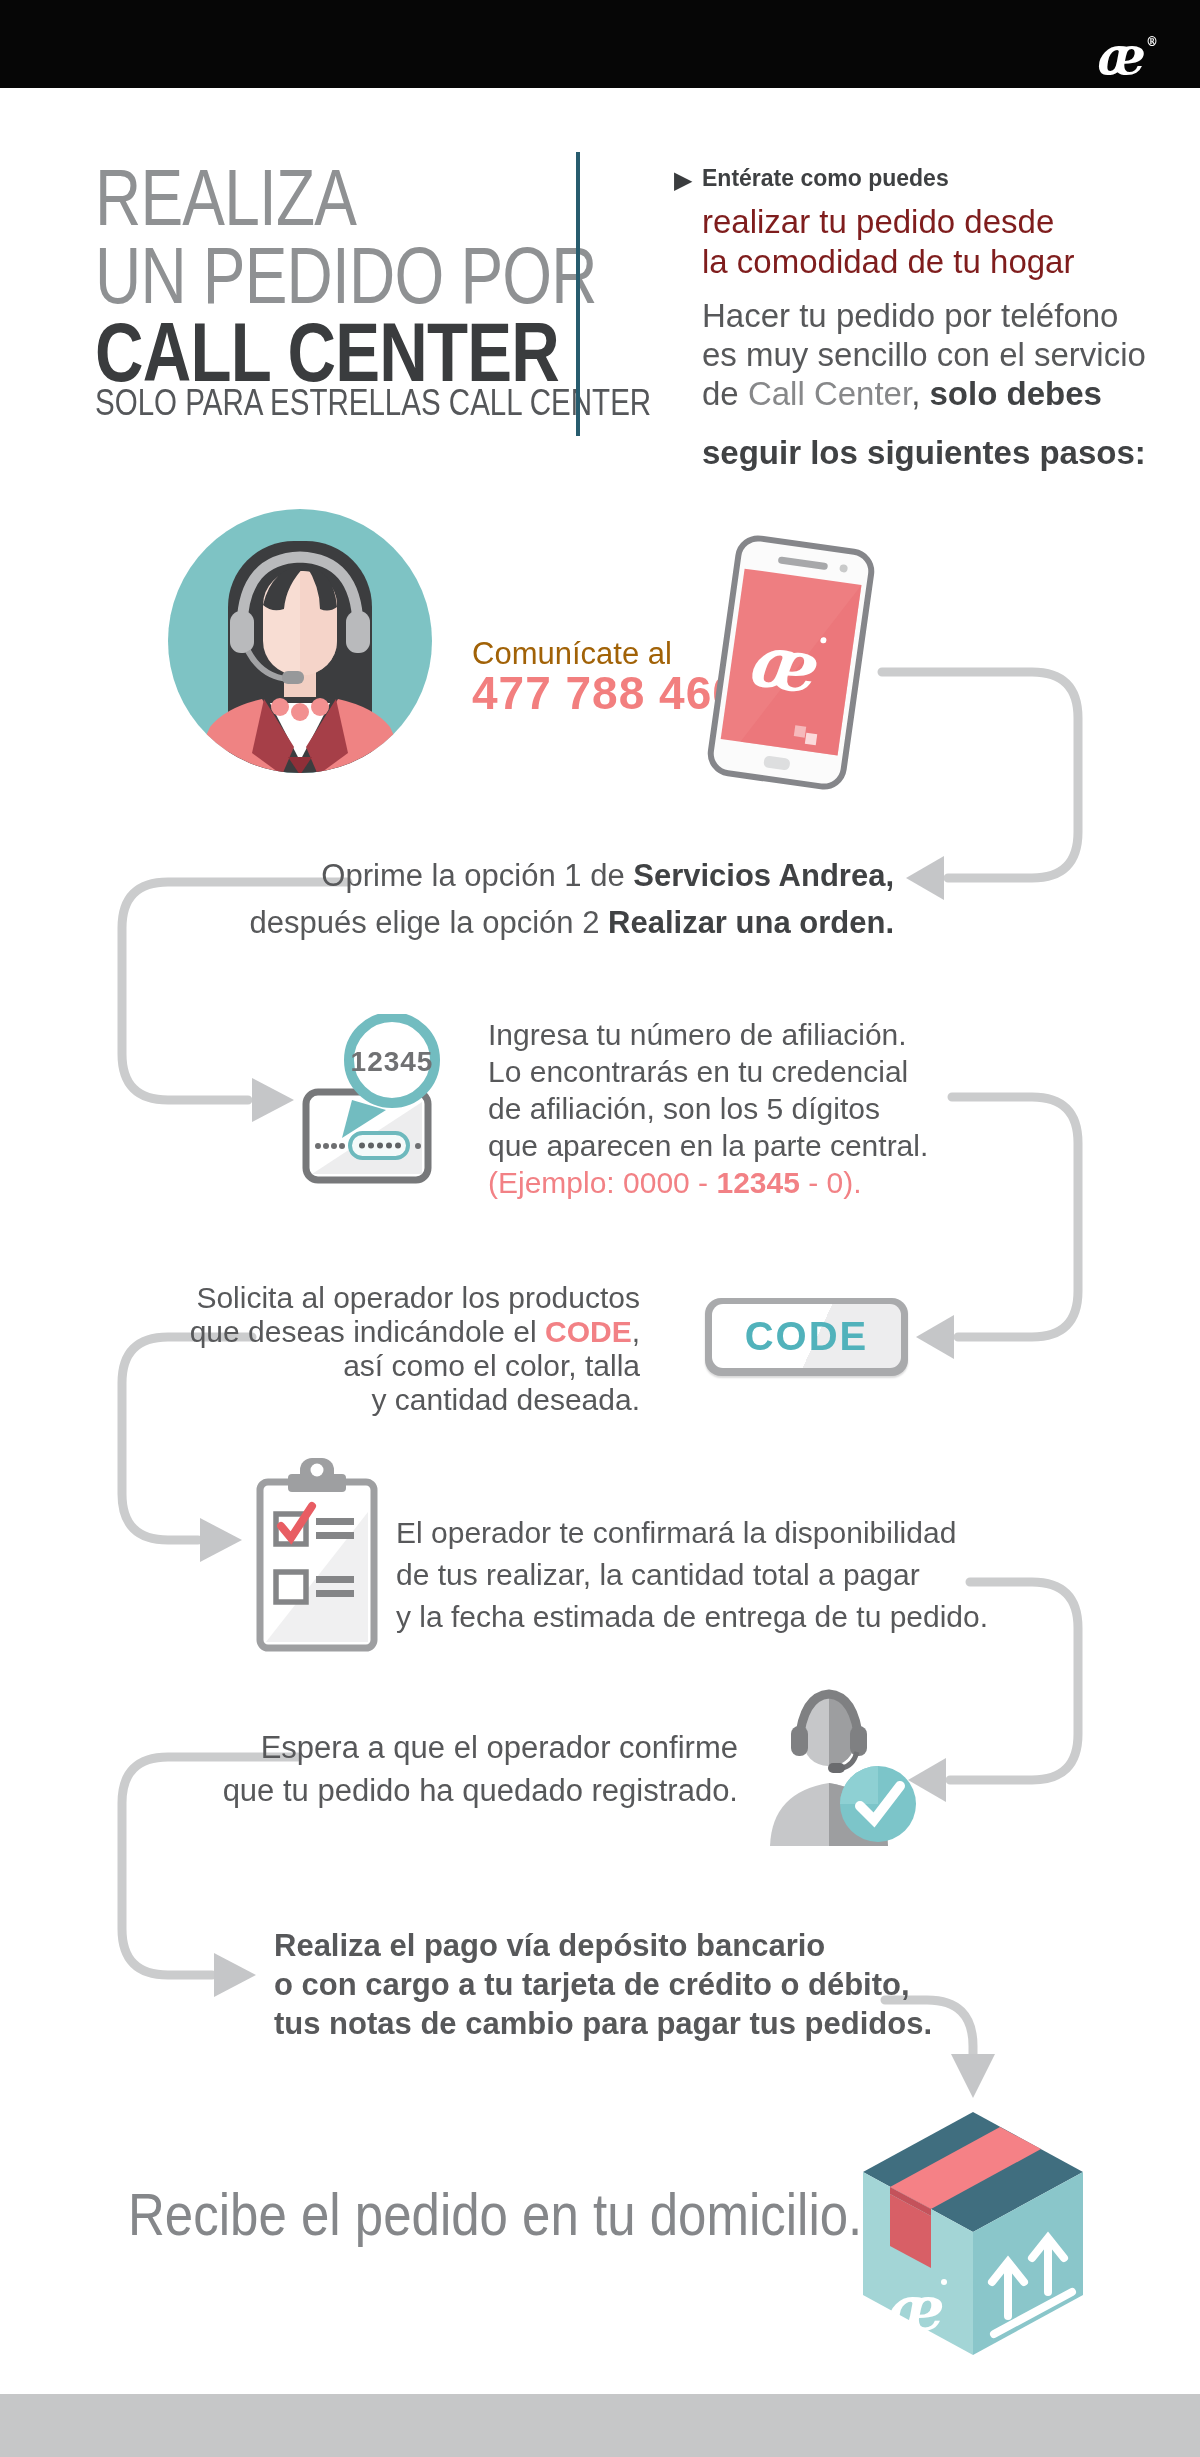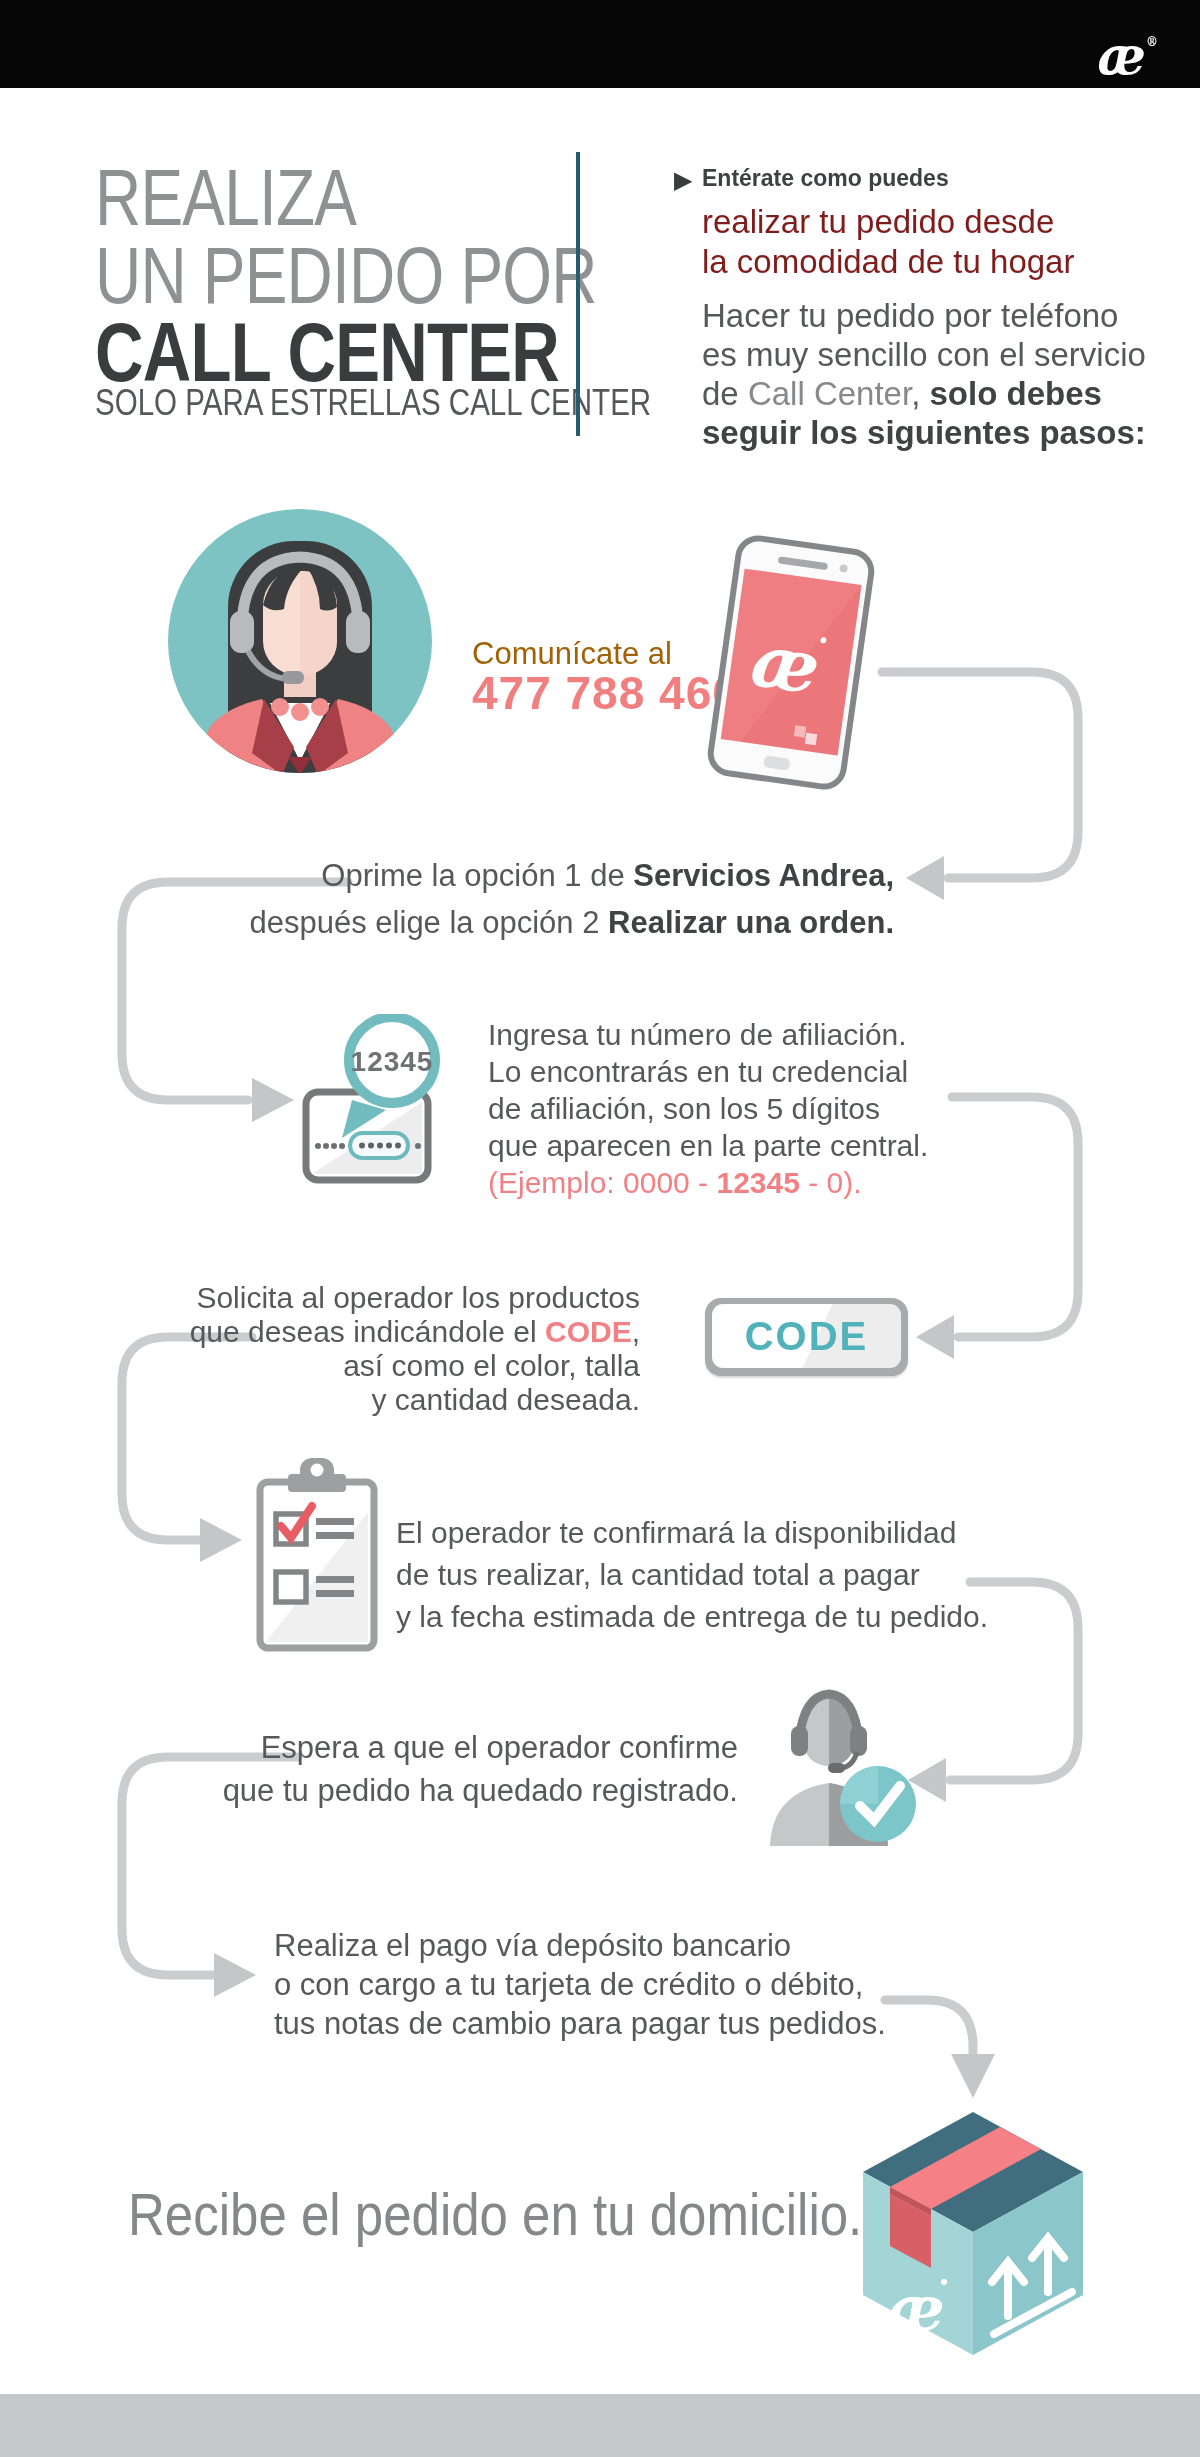--- a/index.html
+++ b/index.html
@@ -21,37 +21,37 @@
   #title-sub{left:95px;top:382px;color:#55575a;font-size:36px;font-weight:400;
              transform:scaleX(.82);transform-origin:0 0;white-space:nowrap;}
   #divider{left:576px;top:152px;width:4px;height:284px;background:#275c6e;}
 
   
   #intro-bullet{left:674px;top:166px;color:#3a3c3e;font-size:24px;}
   .intro-h{left:702px;color:#3e4042;font-size:23px;line-height:40px;font-weight:700;white-space:nowrap;}
   .intro-r{left:702px;color:#7f1d1d;font-size:33px;line-height:40px;font-weight:400;white-space:nowrap;}
   .intro-p{left:702px;color:#57585a;font-size:33px;line-height:39px;white-space:nowrap;}
   .gray-mid{color:#87888a;}
-  .b{font-weight:700;color:#404244;}
+  .b{font-weight:700;color:#404244;margin-top:20px;}
 
   
   .step-left{color:#57585a;font-size:30px;line-height:38px;text-align:left;white-space:nowrap;}
   .step-right{color:#57585a;font-size:30px;line-height:38px;text-align:right;white-space:nowrap;}
   .coral{color:#f28185;}
   .coral-b{color:#f28185;font-weight:700;}
 
   #contact-label{left:472px;top:636px;color:#a16207;font-size:31px;}
   #contact-phone{left:472px;top:666px;color:#f27f7f;font-size:46px;font-weight:700;letter-spacing:1px;}
 
   #step2{right:306px;top:852px;font-size:31px;line-height:47px;}
   #step3-text{left:488px;top:1016px;line-height:37px;}
   #step4-text{right:560px;top:1274px;line-height:34px;margin-top:7px;}
   #step5-text{left:396px;top:1512px;line-height:42px;}
   #step6-text{right:462px;top:1726px;font-size:31px;line-height:43px;}
-  #step7-text{left:274px;top:1926px;font-size:31px;line-height:39px;}
+  #step7-text{left:274px;top:1926px;font-size:31px;line-height:39px;font-weight:bold;}
 
   
   #code-btn{left:705px;top:1298px;width:203px;height:78px;background:#a9aaac;border-radius:16px;
             box-shadow:0 2px 2px rgba(0,0,0,.15);}
   #code-btn-inner{position:absolute;left:7px;top:6px;right:7px;bottom:8px;border-radius:11px;
             background:linear-gradient(115deg,#ffffff 55%,#ededee 55%);
             display:flex;align-items:center;justify-content:center;}
   #code-btn-inner span{color:#51b2bb;font-size:40px;font-weight:700;letter-spacing:2px;}
 
   #final-text{left:128px;top:2180px;color:#85878a;font-size:60px;font-weight:400;

